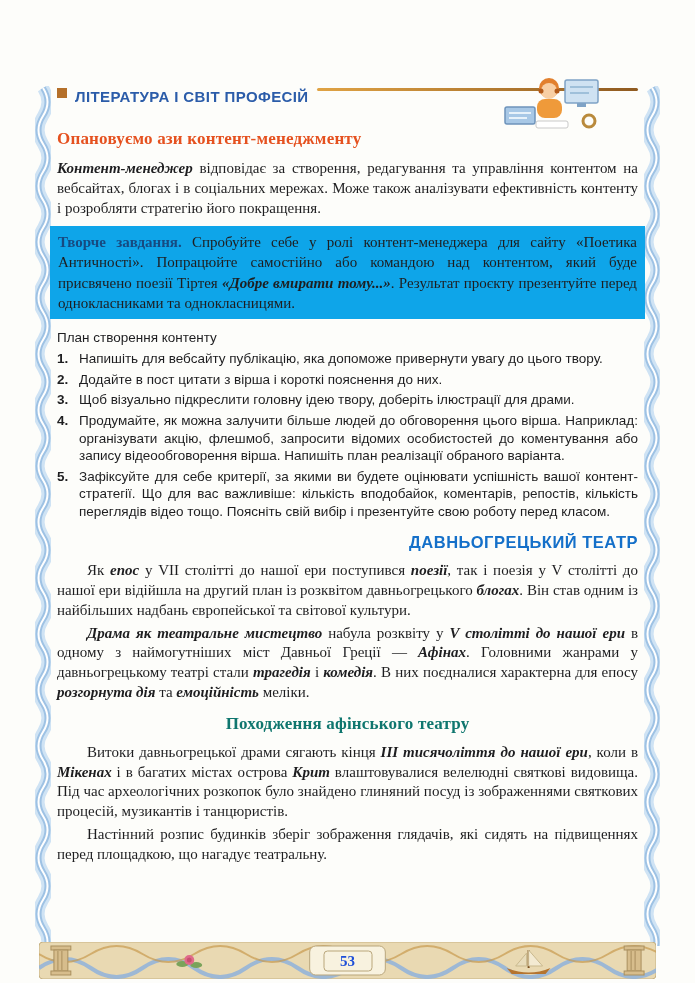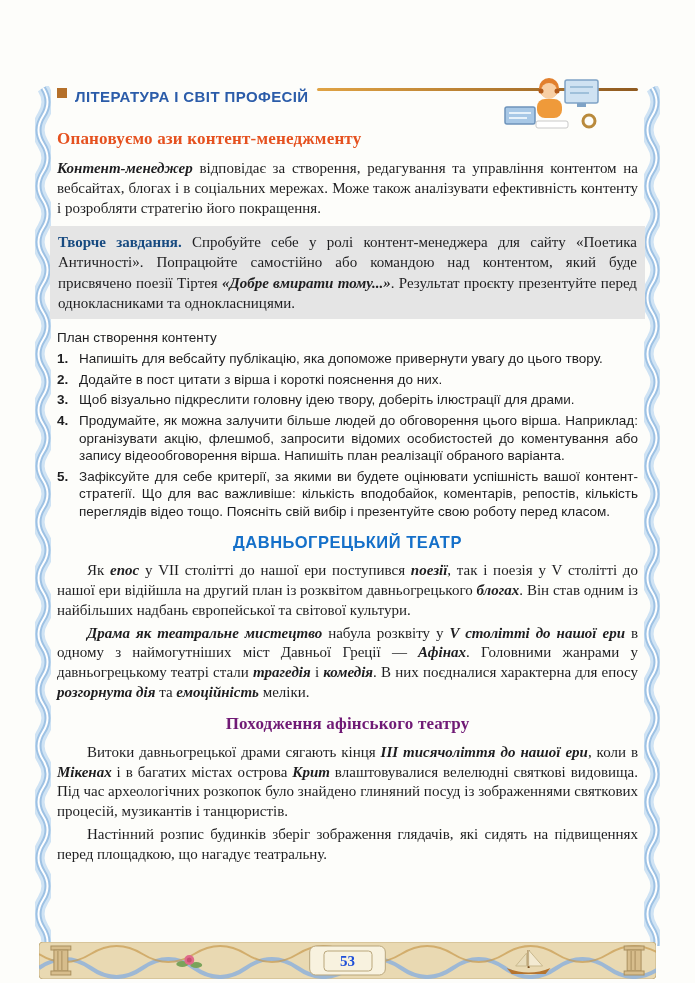--- a/index.html
+++ b/index.html
@@ -32,34 +32,34 @@
     background:linear-gradient(90deg,#e0a344,#8f5a20); }
   .illustration { position:absolute; right:35px; top:-14px; width:100px; height:66px; z-index:2; }
 
   
   .orange-heading {
     font-size:17px; font-weight:bold; color:#e5511f;
     margin:14px 0 10px; letter-spacing:.2px;
   }
   .blue-heading {
     font-family:"Liberation Sans", sans-serif;
-    text-align:center; font-size:16.5px; font-weight:bold;
+    text-align:right; font-size:16.5px; font-weight:bold;
     color:#1570c9; letter-spacing:.5px; margin:13px 0 9px;
   }
-  .orange-heading.centered { text-align:center; color:#701a75; margin:11px 0 9px; }
+  .orange-heading.centered { text-align:center; color:#0f766e; margin:11px 0 9px; }
 
   
   .para { font-size:15px; line-height:1.32; text-align:justify; margin-bottom:3px; }
   .para.indent { text-indent:30px; }
   .seg-bi { font-weight:bold; font-style:italic; }
   .seg-lb { font-weight:bold; color:#174a80; }
 
   
   .task-box {
-    background:#e5e5e5;
+    background:#0ea5e9;
     margin:8px -7px 10px;
     padding:6px 8px;
     font-size:15px; line-height:1.34; text-align:justify;
   }
 
   
   .plan { font-family:"Liberation Sans", sans-serif; font-size:13.5px; line-height:1.3; margin-top:0; }
   .plan-title { margin-bottom:4px; }
   .plan ol { list-style:none; }
   .plan li { display:flex; margin-bottom:3px; }

